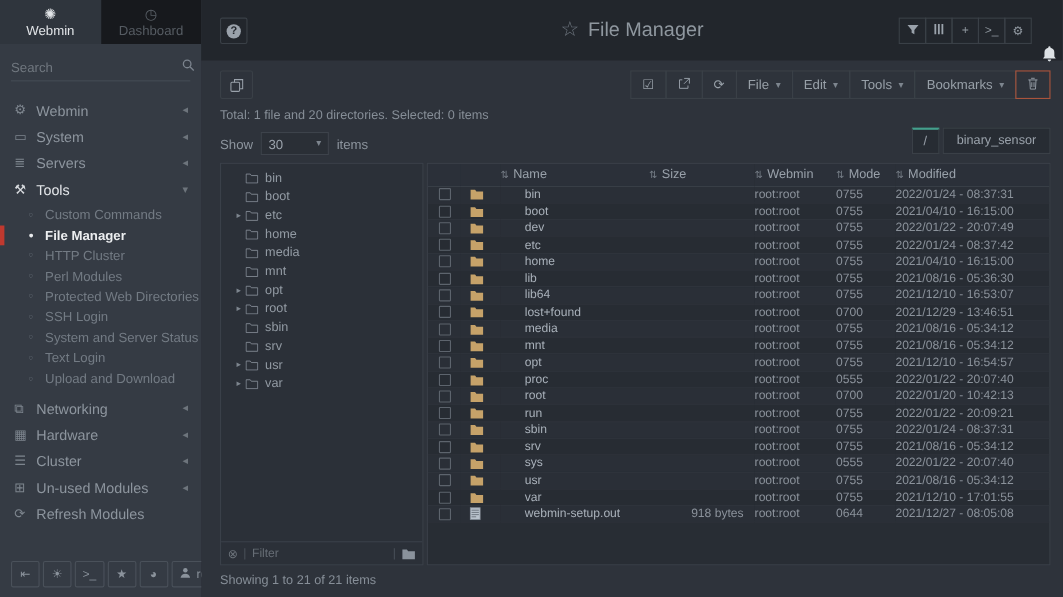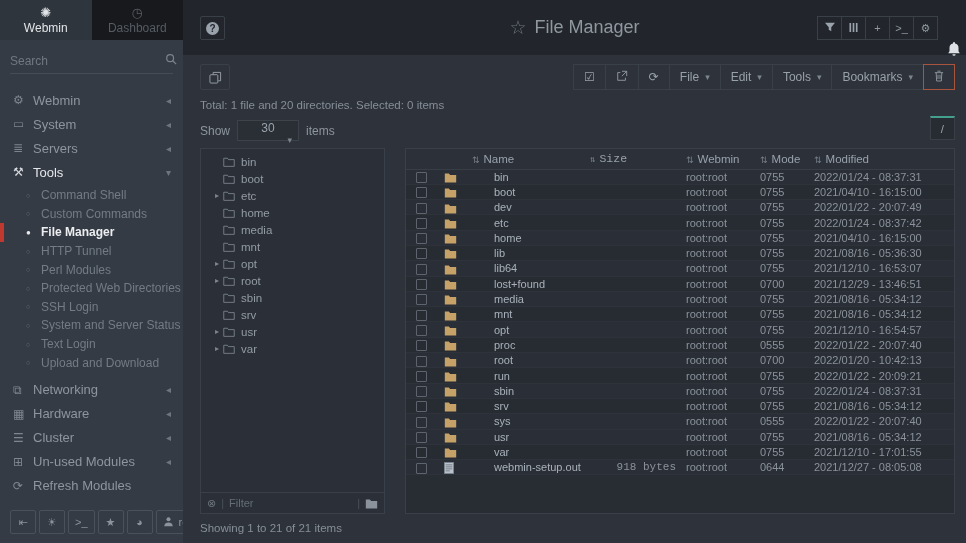--- a/index.html
+++ b/index.html
@@ -60,52 +60,52 @@
   .icon-btn { height:26px; min-width:30px; border:1px solid #3a4047; border-radius:2px; background:transparent; color:#9aa2ab;
     display:flex; align-items:center; justify-content:center; cursor:pointer; font-size:12px; font-family:inherit; }
   .right-group { margin-left:auto; display:flex; }
   .right-group .grp-btn { height:26px; border:1px solid #3a4047; margin-left:-1px; background:transparent; color:#98a0a8;
     display:flex; align-items:center; justify-content:center; padding:0 10px; font-size:12px; gap:6px; cursor:pointer; font-family:inherit; }
   .grp-btn .caret { font-size:9px; color:#7d858e; }
   .grp-btn.trash-btn { border:1px solid #a9543c; position:relative; z-index:2; }
   .total-line { margin-top:9px; font-size:11.5px; color:#868e97; }
   .show-row { margin-top:9px; display:flex; align-items:center; font-size:12px; color:#8d959e; position:relative; }
   .show-select { margin:0 7px; width:62px; height:21px; border:1px solid #3d434b; background:#2a2f36; color:#9aa2ab;
-    display:flex; align-items:center; padding:0 6px; cursor:pointer;flex-direction:column; }
+    display:flex; align-items:center; padding:0 6px; cursor:pointer; }
   .show-select .caret { margin-left:auto; font-size:9px; color:#7d858e; }
   .crumbs { position:absolute; right:0; top:-4px; display:flex; }
   .crumb { height:24px; border:1px solid #3a4047; background:#272c33; color:#9aa2ab; font-size:11.5px; padding:0 12px;
     display:flex; align-items:center; cursor:pointer; font-family:inherit; }
   .crumb.root { border-top:2px solid #44a08c; padding:0 10px; }
   .crumb.current { margin-left:3px; }
 
   .panels { display:flex; margin-top:7px; align-items:stretch; }
   .tree-panel { width:185px; flex:0 0 185px; border:1px solid #3a4049; background:#2b3038; display:flex; flex-direction:column; height:366px; }
   .tree-list { flex:1; padding-top:4px; overflow:hidden; list-style:none; }
   .tree-item { display:flex; align-items:center; height:17px; padding-left:10px; font-size:11.5px; color:#939ba4; cursor:pointer; }
   .tree-item .tw { width:12px; font-size:8px; color:#7d858e; text-align:center; }
   .tree-item .tico { width:18px; display:flex; align-items:center; }
   .filter-row { border-top:1px solid #3a4049; height:21px; display:flex; align-items:center; padding:0 6px; gap:5px; }
   .filter-row .clear { font-size:11px; color:#6d747c; cursor:pointer; }
   .filter-row .sep { color:#4a515a; font-size:11px; }
   .filter-row input { flex:1; background:transparent; border:none; outline:none; color:#9aa2ab; font-size:11px; font-family:inherit; min-width:0; }
   .filter-row input::placeholder { color:#666d75; }
   .filter-row .fbtn { cursor:pointer; display:flex; align-items:center; }
 
-  .table-panel { flex:1; margin-left:20px; border:1px solid #3a4049; background:#282d34; height:366px; overflow:hidden; }
+  .table-panel { flex:1; margin-left:3px; border:1px solid #3a4049; background:#282d34; height:366px; overflow:hidden; }
   table.ftable { width:100%; border-collapse:collapse; table-layout:fixed; }
   .ftable th { height:20px; background:#2b3039; color:#99a1aa; font-size:11.5px; font-weight:normal; text-align:left;
     border-bottom:1px solid #383e46; white-space:nowrap; cursor:pointer; }
   .ftable th .sort { font-size:9px; color:#767e87; margin-right:4px; }
   .ftable td { height:15.3px; font-size:11px; color:#8b929b; border-bottom:1px solid #2e333b; white-space:nowrap; overflow:hidden; }
   .ftable tr.odd td { background:#2a2f37; }
   .ftable tr.even td { background:#272c33; }
   .col-check { width:30px; text-align:center; }
   .col-icon { width:36px; }
-  .col-size { width:96px;font-family:Liberation Mono, monospace; }
+  .col-size { width:96px; }
   .col-owner { width:74px; }
   .col-mode { width:54px; }
   .col-mod { width:140px; }
   .ftable td.name-cell { color:#a9b1ba; padding-left:22px; cursor:pointer; }
   .ftable td.size-cell { text-align:right; padding-right:10px; }
   .row-check { appearance:none; width:11px; height:11px; border:1px solid #5d646d; background:transparent; border-radius:1px; cursor:pointer; vertical-align:middle; }
   .ficon { display:inline-flex; padding-left:8px; vertical-align:middle; }
   .showing-line { margin-top:8px; font-size:11.5px; color:#868e97; }
 </style>
 </head>
@@ -150,33 +150,29 @@
           <span class="cat-chevron">◂</span>
         </div>
         <div class="cat-item active">
           <span class="cat-icon"><span>⚒</span></span>
           <span class="cat-label">Tools</span>
           <span class="cat-chevron">▾</span>
         </div>
         <div class="subitems">
           <div class="sub-item">
             <span class="bullet">○</span>
-            <span>Command Shell</span>
-          </div>
-          <div class="sub-item">
-            <span class="bullet">○</span>
             <span>Custom Commands</span>
           </div>
           <div class="sub-item active">
             <span class="bullet">●</span>
             <span>File Manager</span>
           </div>
           <div class="sub-item">
             <span class="bullet">○</span>
-            <span>HTTP Tunnel</span>
+            <span>HTTP Cluster</span>
           </div>
           <div class="sub-item">
             <span class="bullet">○</span>
             <span>Perl Modules</span>
           </div>
           <div class="sub-item">
             <span class="bullet">○</span>
             <span>Protected Web Directories</span>
           </div>
           <div class="sub-item">
@@ -340,20 +336,21 @@
 
       <div class="show-row">
         <span>Show</span>
         <div class="show-select">
           <span>30</span>
           <span class="caret">▾</span>
         </div>
         <span>items</span>
         <div class="crumbs">
           <button class="crumb root">/</button>
+          <button class="crumb current">binary_sensor</button>
         </div>
       </div>
 
       <div class="panels">
         <div class="tree-panel">
           <ul class="tree-list" id="tree-list">
               <li class="tree-item">
                 <span class="tw"></span>
                 <span class="tico">
                   <svg viewBox="0 0 16 13" width="12" height="10">

